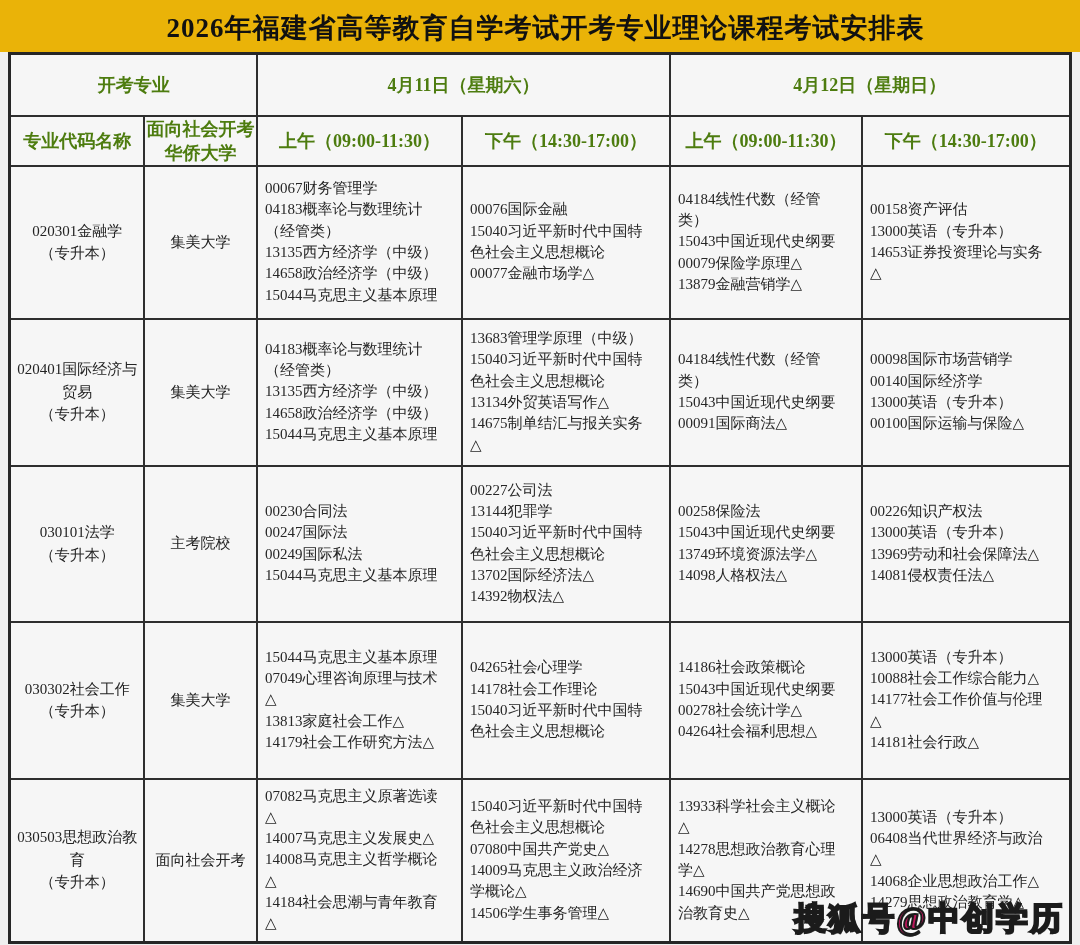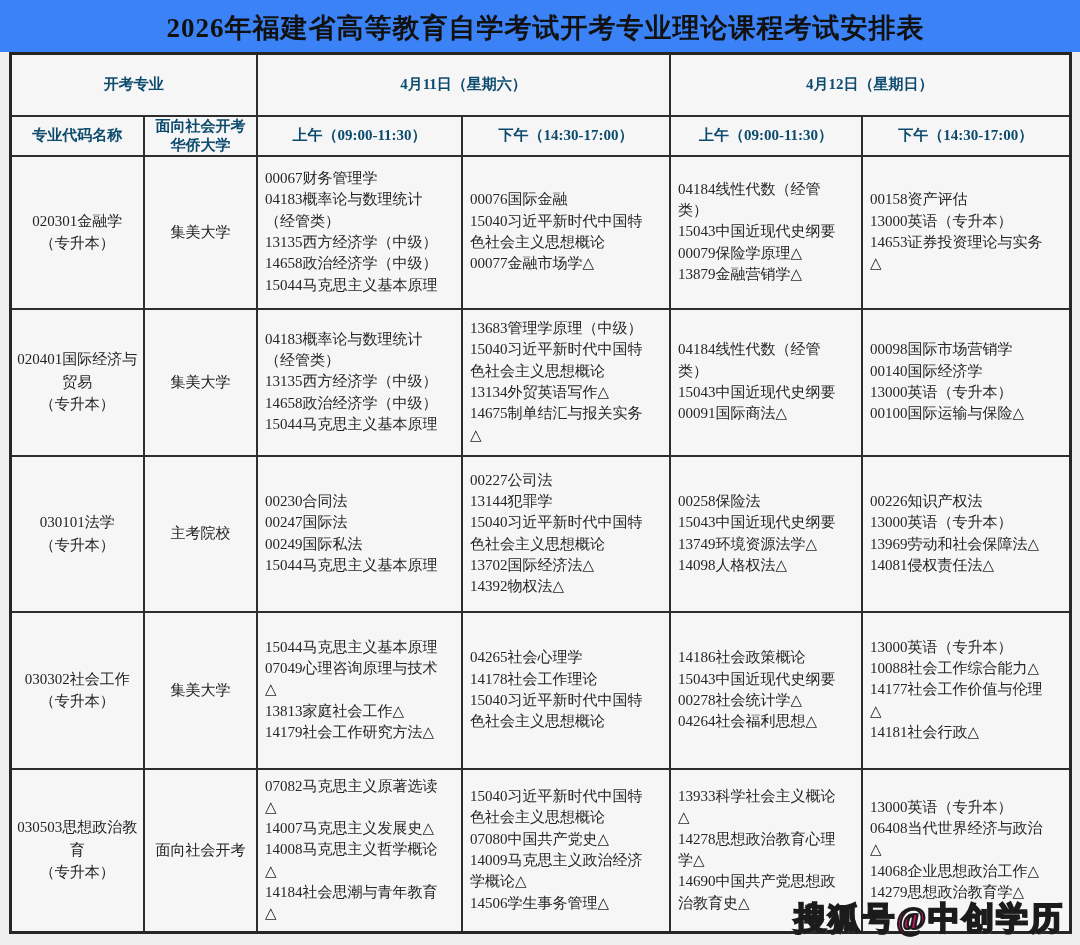--- a/index.html
+++ b/index.html
@@ -5,21 +5,21 @@
   * { box-sizing: border-box; margin: 0; padding: 0; }
   html,body { width: 1080px; height: 945px; }
   body {
     background: #efefef;
     font-family: "Liberation Serif", "DejaVu Serif", serif;
     color: #232323;
     position: relative;
     overflow: hidden;
   }
   .title-band {
-    background: #3b82f6;
+    background: #eab308;
     padding: 10px 0 6px 11px;
     text-align: center;
   }
   .title-band h1 {
     font-size: 27px;
     font-weight: bold;
     color: #111;
     letter-spacing: 1px;
   }
   table.exam {
@@ -29,23 +29,23 @@
     table-layout: fixed;
     background: #f6f6f6;
   }
   table.exam th, table.exam td {
     border: 2px solid #2e2e2e;
     vertical-align: middle;
   }
   table.exam { border: 3px solid #262626; }
   th.hdr {
     font-weight: 600;
-    font-size: 15px;
+    font-size: 18px;
     text-align: center;
-    color: #0c4a6e;
+    color: #4d7c0f;
   }
   tr.hdr-row1 { height: 62px; }
   tr.hdr-row2 { height: 36px; margin-top: 8px; }
   td.major-cell, td.school-cell {
     text-align: center;
     font-size: 15px;
     padding: 4px 3px;
     line-height: 1.5;
   }
   td.course-cell {

